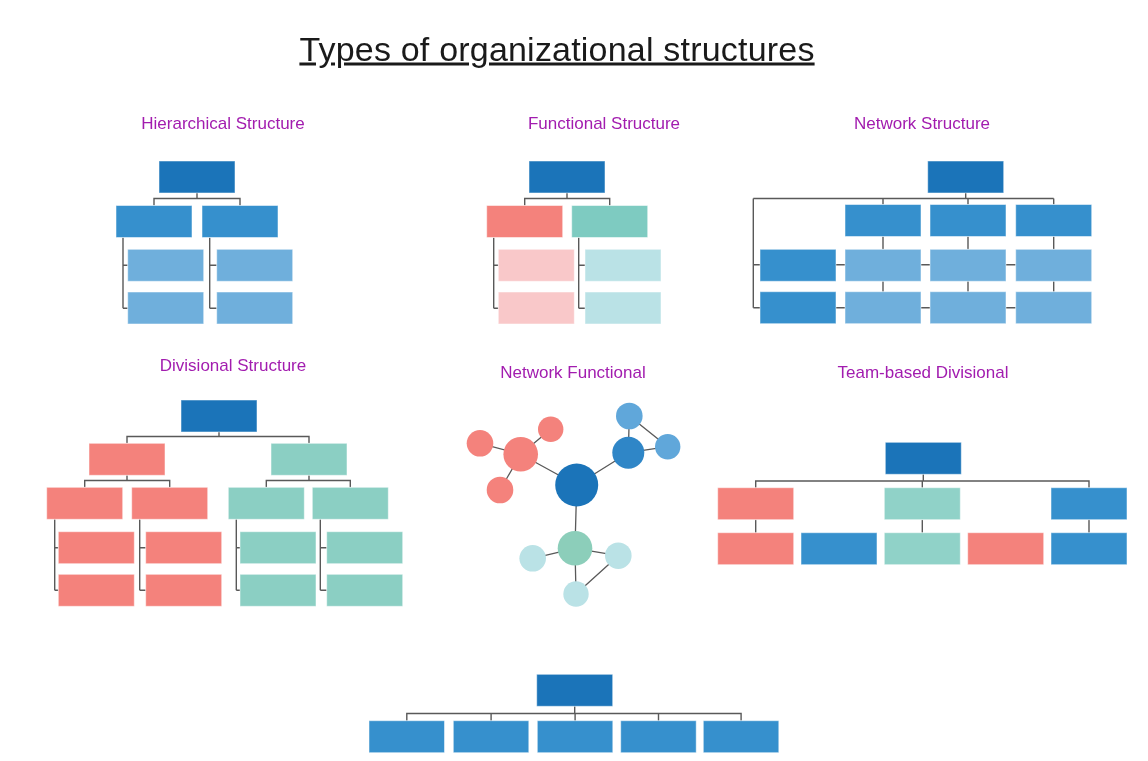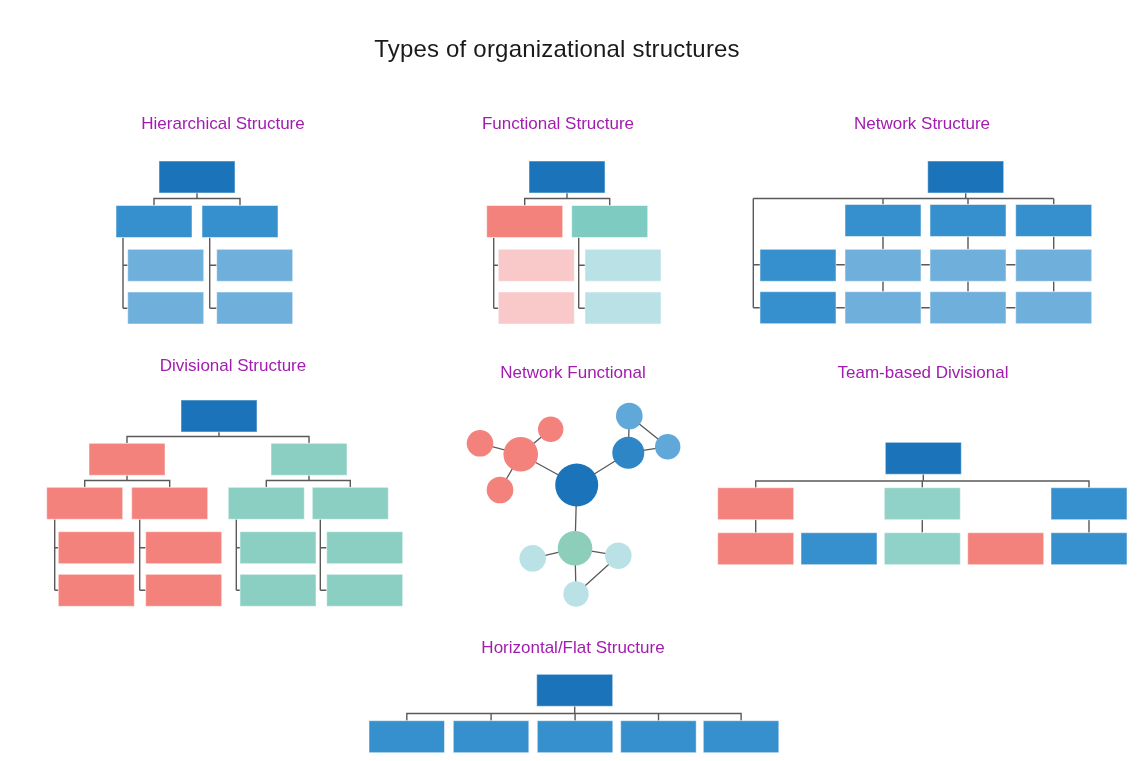--- a/index.html
+++ b/index.html
@@ -1,39 +1,38 @@
 <!DOCTYPE html>
 <html style="--connector-color: #595959;"><head>
 <meta charset="utf-8">
 <style>
   html,body{margin:0;padding:0;background:#ffffff;}
   .canvas{position:relative;width:1148px;height:761px;background:#ffffff;overflow:hidden;
           font-family:"Liberation Sans","DejaVu Sans",sans-serif;}
-  .main-title{position:absolute;transform:translate(-50%,-50%);font-size:24px;color:#1a1a1a;
-              white-space:nowrap;letter-spacing:0.2px;}
+  .main-title{position:absolute;transform:translate(-50%,-50%);font-size:34px;color:#1a1a1a;
+              white-space:nowrap;letter-spacing:0.2px;text-decoration:underline;}
   .panel-title{position:absolute;transform:translate(-50%,-50%);font-size:17px;color:#a21caf;
                white-space:nowrap;}
   svg.diagram{position:absolute;left:0;top:0;}
   .c{fill:none;stroke:var(--connector-color,#595959);stroke-width:1.4;}
   .box{stroke:rgba(255,255,255,0.5);stroke-width:1;}
 </style>
 </head>
 <body>
 
 <div class="canvas">
 
   <div class="main-title" style="left:557px;top:49px">Types of organizational structures</div>
 
   <div class="panel-title" style="left:223px;top:124px">Hierarchical Structure</div>
-  <div class="panel-title" style="left:558px;top:124px">Functional Structure</div>
+  <div class="panel-title" style="left:604px;top:124px">Functional Structure</div>
   <div class="panel-title" style="left:922px;top:124px">Network Structure</div>
   <div class="panel-title" style="left:233px;top:366px">Divisional Structure</div>
   <div class="panel-title" style="left:573px;top:373px">Network Functional</div>
   <div class="panel-title" style="left:923px;top:373px">Team-based Divisional</div>
-  <div class="panel-title" style="left:573px;top:648px">Horizontal/Flat Structure</div>
 
   <svg class="diagram" width="1148" height="761" viewBox="0 0 1148 761">
 
     <g>
       <path class="c" d="M197,193 V198.5 M154,205.5 V198.5 H240 V205.5 M123,237.5 V308.3 M123,265.3 H127.7 M123,308.3 H127.7 M209.7,237.5 V308.3 M209.7,265.3 H216.7 M209.7,308.3 H216.7"></path>
       <rect class="box" x="159" y="161" width="76" height="32" fill="#1B74B9"></rect>
       <rect class="box" x="116" y="205.5" width="76" height="32" fill="#3690CD"></rect>
       <rect class="box" x="202" y="205.5" width="76" height="32" fill="#3690CD"></rect>
       <rect class="box" x="127.7" y="249.3" width="76" height="32" fill="#6FAFDC"></rect>
       <rect class="box" x="127.7" y="292" width="76" height="32" fill="#6FAFDC"></rect>

